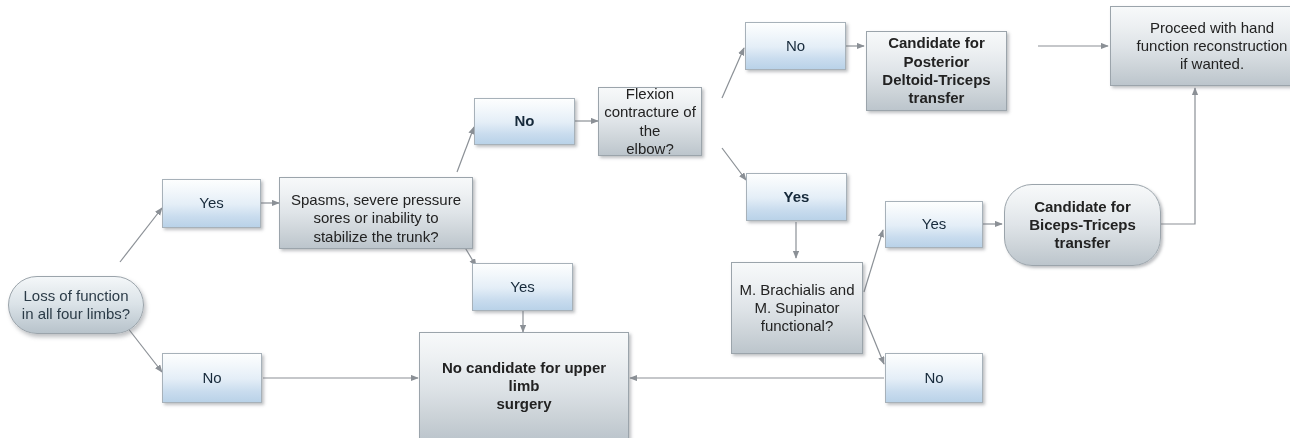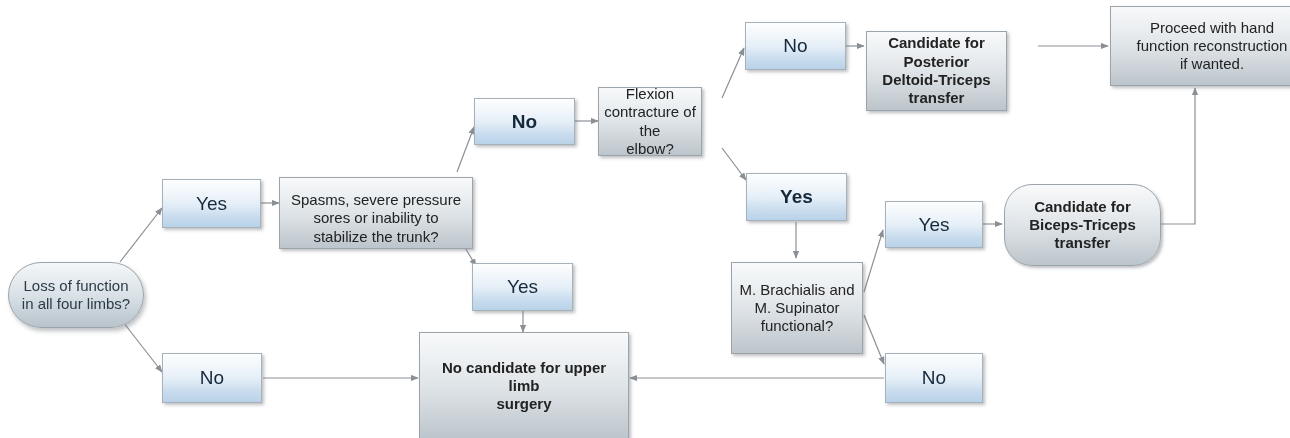--- a/index.html
+++ b/index.html
@@ -37,21 +37,21 @@
   }
   
   .chip {
     background: linear-gradient(180deg,
        #fdfefe 0%,
        #f2f7fb 24%,
        #e4eef7 52%,
        #c9dcee 78%,
        #b9d2e8 100%);
     border: 1px solid #a7b1b9;
-    font-size: 19px;
+    font-size: 15px;
     color: #16293a;
   }
   
   .block {
     background: linear-gradient(180deg,
        #f7f9fa 0%,
        #eef1f3 22%,
        #dfe4e8 50%,
        #ccd3d8 78%,
        #bcc5cc 100%);
@@ -119,21 +119,21 @@
       <path d="M 523,311 L 523,332"></path>
 
       <path d="M 263,378 L 418,378"></path>
 
       <path d="M 884,378 L 630,378"></path>
 
       <path d="M 1161,224 L 1195,224 L 1195,88"></path>
     </g>
   </svg>
 
-  <div class="node terminator" style="left:8px; top:262px; width:136px; height:66px;">
+  <div class="node terminator" style="left:8px; top:276px; width:136px; height:58px;">
     <span>Loss of function
 in all four limbs?</span>
   </div>
 
   <div class="node chip" style="left:162px; top:179px; width:99px; height:49px;">
     <span>Yes</span>
   </div>
 
   <div class="node chip" style="left:162px; top:353px; width:100px; height:50px;">
     <span>No</span>

